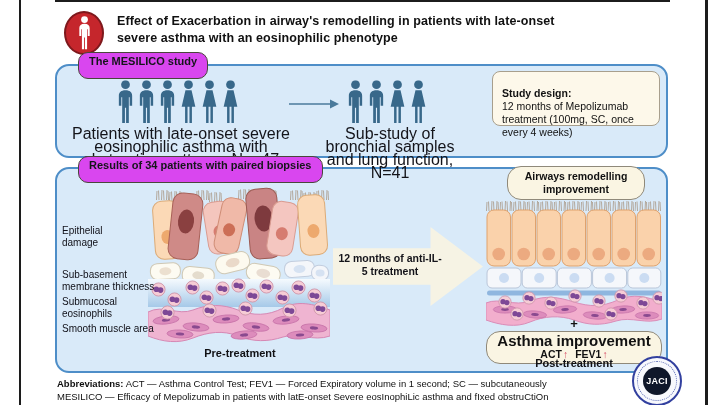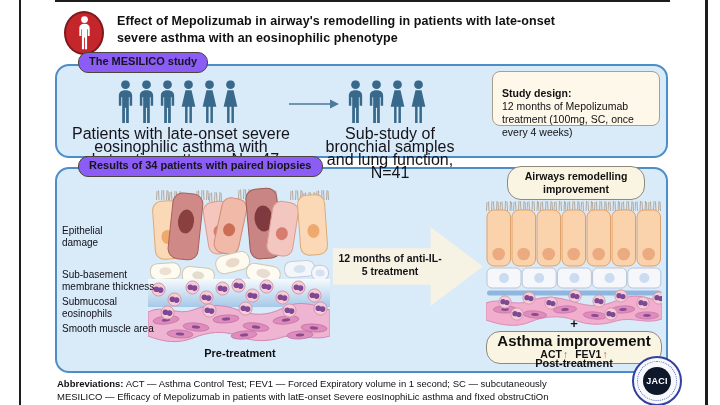--- a/index.html
+++ b/index.html
@@ -17,22 +17,22 @@
     display:flex; align-items:center; justify-content:center; }
   #page-title { position:absolute; left:117px; top:13px; width:480px;
     font-size:12.5px; font-weight:bold; color:#111; line-height:17px; letter-spacing:0.1px; }
 
   
   .panel { position:absolute; left:55px; width:613px; background:#d9eaf9;
     border:2px solid #4e8ec8; border-radius:14px; }
   #study-panel   { top:64px;  height:94px; }
   #results-panel { top:167px; height:206px; }
 
-  .tag { position:absolute; z-index:3; background:#8b5cf6; border:1.5px solid #4a463c;
-    border-radius:10px; padding:2px 10px 5px; font-size:11px; font-weight:600; color:#15151a; }
+  .tag { position:absolute; z-index:3; background:#d946ef; border:1.5px solid #4a463c;
+    border-radius:10px; padding:2px 10px 11px; font-size:11px; font-weight:600; color:#15151a; }
   #tag-mesilico { left:78px; top:52px; }
   #tag-results  { left:78px; top:156px; }
 
   .people-row { position:absolute; display:flex; gap:2px; z-index:2; }
   #people-main { left:116px; top:79px; }
   #people-sub  { left:346px; top:79px; }
   .person { width:19px; height:46px; fill:#38688a; display:block; }
 
   .caption { position:absolute; text-align:center; font-size:16px; color:#14141a;
     line-height:13px; z-index:2; }
@@ -134,21 +134,21 @@
 
   <div id="frame-left" class="frame-line"></div>
   <div id="frame-right" class="frame-line"></div>
   <div id="frame-top" class="frame-line"></div>
 
   <div id="header-badge">
     <svg width="17" height="34" viewBox="0 0 20 46" style="fill:#ffffff">
         <use href="#sym-male"></use>
       </svg>
   </div>
-  <div id="page-title">Effect of Mepolizumab in airway's remodelling in patients with late-onset severe asthma with an eosinophilic phenotype</div>
+  <div id="page-title">Effect of Exacerbation in airway's remodelling in patients with late-onset severe asthma with an eosinophilic phenotype</div>
 
   <div id="study-panel" class="panel"></div>
   <div id="tag-mesilico" class="tag">The MESILICO study</div>
 
   <div id="people-main" class="people-row">
       <svg viewBox="0 0 20 46" class="person">
         <use href="#sym-male"></use>
       </svg>
       <svg viewBox="0 0 20 46" class="person">
         <use href="#sym-male"></use>

